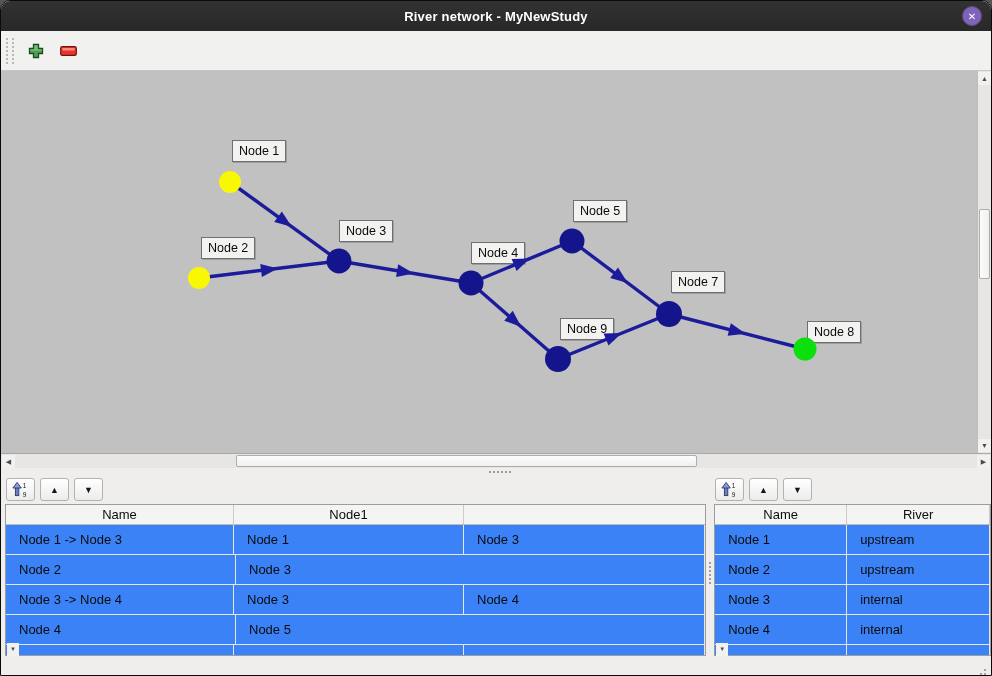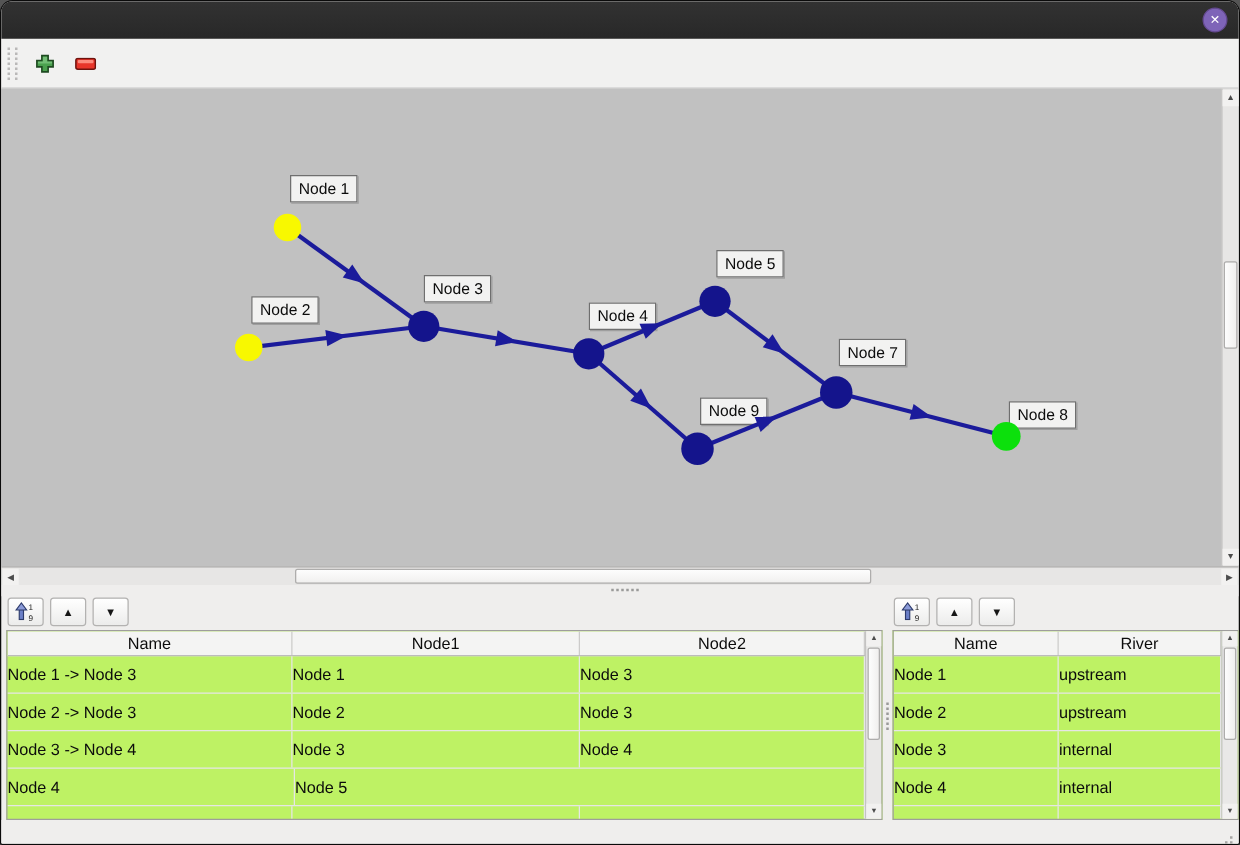--- a/index.html
+++ b/index.html
@@ -41,28 +41,28 @@
 
   
   .table-toolbars { height:27px; position:relative; flex:0 0 auto; }
   .btn-group { position:absolute; top:1px; display:flex; gap:5px; }
   .btn-group.left { left:5px; }
   .btn-group.right { left:714px; }
   .sq-btn { width:29px; height:23px; background:linear-gradient(#ffffff,#ececeb); border:1px solid #b3b2b1; border-radius:3px; display:flex; align-items:center; justify-content:center; cursor:pointer; font-size:9px; color:#161616; }
 
   
   .tables-row { height:152px; display:flex; padding-left:4px; flex:0 0 auto; }
-  .data-table { background:#bef264; border:1px solid #9e9d9c; display:flex; }
+  .data-table { background:#3b82f6; border:1px solid #9e9d9c; display:flex;flex-direction:column; }
   .data-table.branches { width:704px; }
   .data-table.nodes { width:278px; }
   .tbl-main { flex:1; display:flex; flex-direction:column; overflow:hidden; }
   .tbl-head { height:20px; display:flex; background:#f4f4f3; border-bottom:1px solid #bdbcbb; font-size:13px; color:#0c0c0c; }
   .tbl-head > div { display:flex; align-items:center; justify-content:center; border-right:1px solid #cccbca; }
   .tbl-row { height:30px; display:flex; font-size:13px; color:#0c0c0c; border-bottom:1px solid #e6e6e5; cursor:default; }
-  .tbl-row > div { display:flex; align-items:center; padding-left:0; border-right:1px solid #e6e6e5; overflow:hidden; white-space:nowrap; }
+  .tbl-row > div { display:flex; align-items:center; padding-left:13px; border-right:1px solid #e6e6e5; overflow:hidden; white-space:nowrap; }
   .tbl-row.filler { flex:1; border-bottom:none; }
   .branches .c1 { width:228px; } .branches .c2 { width:230px; } .branches .c3 { flex:1; }
   .nodes .c1 { width:132px; } .nodes .c2 { flex:1; }
   .tbl-scroll { width:13px; background:#e9e8e7; border-left:1px solid #c4c3c2; position:relative; }
   .tbl-scroll .arrow { position:absolute; left:0; width:12px; height:12px; display:flex; align-items:center; justify-content:center; font-size:6px; color:#4c4c4c; background:#f2f1f0; }
   .tbl-scroll .arrow.up { top:0; }
   .tbl-scroll .arrow.down { bottom:0; }
   .tbl-scroll .thumb { position:absolute; left:1px; width:10px; top:13px; height:74px; background:linear-gradient(90deg,#fdfdfd,#f0efee); border:1px solid #aeadac; border-radius:2px; }
   .v-splitter { width:8px; position:relative; }
   .v-splitter .dots { position:absolute; left:3px; top:58px; width:2px; height:2px; background:#9a9a99; box-shadow:0 4px #9a9a99,0 8px #9a9a99,0 12px #9a9a99,0 16px #9a9a99,0 20px #9a9a99; }
@@ -70,20 +70,21 @@
   
   .statusbar { flex:1; background:#efeeed; position:relative; }
   .statusbar .grip { position:absolute; right:5px; bottom:4px; width:2px; height:2px; background:#a6a5a4; box-shadow:-8px 8px #a6a5a4,-4px 8px #a6a5a4,0 8px #a6a5a4,-4px 4px #a6a5a4,0 4px #a6a5a4,0 0 #a6a5a4; }
 </style>
 </head>
 <body>
 
 <div class="window">
 
   <div class="titlebar">
+    <span class="title">River network - MyNewStudy</span>
     <span class="close-btn">
       <span>✕</span>
     </span>
   </div>
 
   <div class="main-toolbar">
     <div class="tb-handle"></div>
     <div class="tb-icon">
       <svg width="16" height="16" viewBox="0 0 16 16">
         <path d="M5.5 1.5h5v4h4v5h-4v4h-5v-4h-4v-5h4z" fill="#4aa04e" stroke="#1e4a21" stroke-width="1.3"></path>
@@ -187,29 +188,27 @@
     </div>
   </div>
 
   <div class="tables-row">
 
     <div class="data-table branches">
       <div class="tbl-main">
         <div class="tbl-head">
           <div class="c1">Name</div>
           <div class="c2">Node1</div>
-          <div class="c3">Node2</div>
         </div>
         <div class="tbl-row">
           <div class="c1">Node 1 -&gt; Node 3</div>
           <div class="c2">Node 1</div>
           <div class="c3">Node 3</div>
         </div>
         <div class="tbl-row">
-          <div class="c1">Node 2 -&gt; Node 3</div>
           <div class="c2">Node 2</div>
           <div class="c3">Node 3</div>
         </div>
         <div class="tbl-row">
           <div class="c1">Node 3 -&gt; Node 4</div>
           <div class="c2">Node 3</div>
           <div class="c3">Node 4</div>
         </div>
         <div class="tbl-row">
           <div class="c2">Node 4</div>

